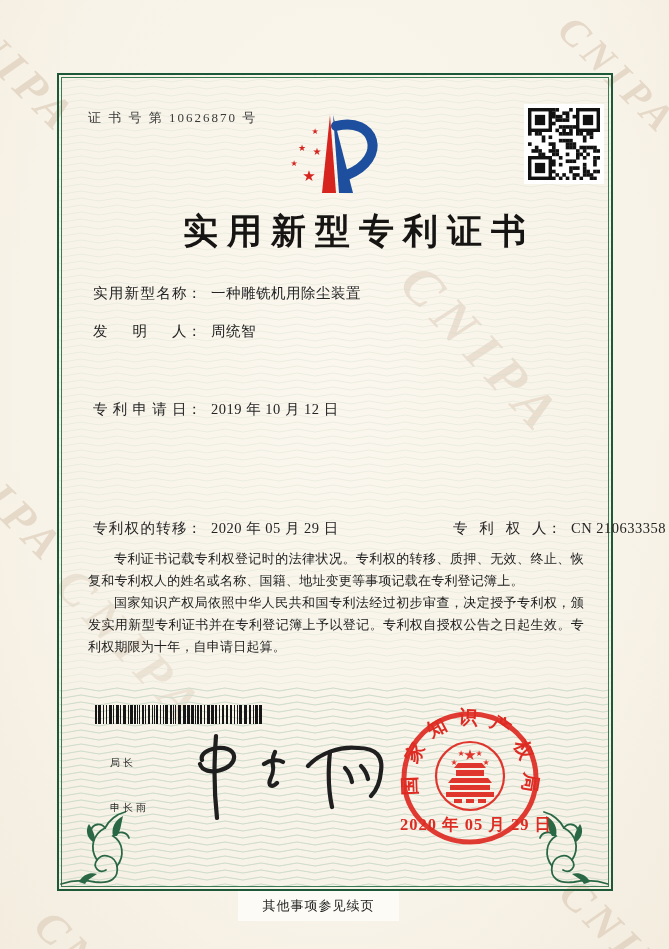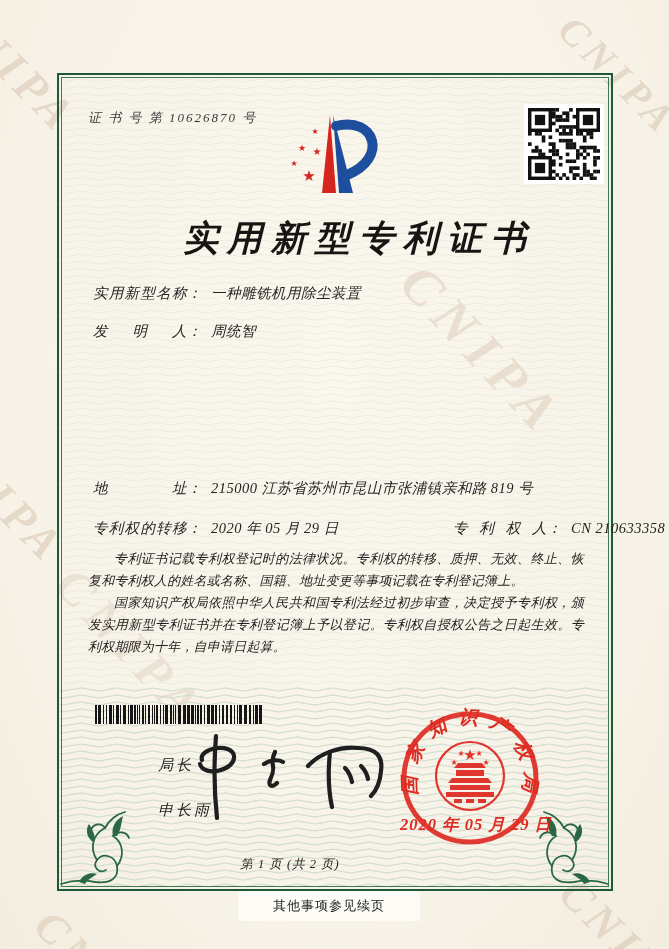--- a/index.html
+++ b/index.html
@@ -16,47 +16,47 @@
     transform-origin:left top;white-space:nowrap;pointer-events:none;
   }
   
   .wavy{position:absolute;inset:0;z-index:2;pointer-events:none;}
   
   .frame{position:absolute;left:57px;top:73px;width:552px;height:814px;
     border:2px solid #1d5839;z-index:3;}
   .frame-inner{position:absolute;inset:2px;border:1px solid #3a7a52;}
   .ornament{position:absolute;z-index:4;}
   
-  .content{position:absolute;inset:0;z-index:5;font-style:italic;}
+  .content{position:absolute;inset:0;z-index:5;}
   .cert-number{position:absolute;left:88px;top:109px;font-size:13px;letter-spacing:2px;color:#3a3a3a;}
   .logo{position:absolute;left:283px;top:110px;}
   .qrbox{position:absolute;left:524px;top:104px;width:80px;height:80px;background:#ffffff;}
   .qrbox svg{position:absolute;left:4px;top:4px;}
-  .title{position:absolute;left:57px;top:215px;width:604px;margin:0;text-align:center;
+  .title{position:absolute;left:57px;top:208px;width:604px;margin:0;text-align:center;
     font-size:35px;font-weight:600;letter-spacing:9px;color:#171513;}
   .field-row{position:absolute;left:93px;width:520px;font-size:14.5px;color:#242424;
     letter-spacing:.5px;white-space:nowrap;}
   .flabel{display:inline-block;width:94px;text-align:justify;text-align-last:justify;}
   .fcolon{display:inline-block;}
   .fvalue{margin-left:9px;}
   .gpair2{position:absolute;left:360px;top:0;}
   .paras{position:absolute;left:88px;top:548px;width:496px;font-size:13px;line-height:22px;
     color:#1d1d1d;text-align:justify;letter-spacing:.2px;}
   .paras p{margin:0;text-indent:2em;}
   .barcode{position:absolute;left:95px;top:705px;}
   .director-title,.director-name{position:absolute;left:110px;
     font-family:"Liberation Sans","DejaVu Sans",sans-serif;
-    font-size:15px;font-weight:500;letter-spacing:3px;color:#1c1c1c;margin-left:48px;}
+    font-size:10px;font-weight:500;letter-spacing:3px;color:#1c1c1c;}
   .director-title{top:756px;}
   .director-name{top:801px;}
   .signature{position:absolute;left:180px;top:726px;}
   .seal{position:absolute;left:388px;top:702px;z-index:6;mix-blend-mode:multiply;opacity:.95;overflow:visible;}
   .pagefooter{position:absolute;left:57px;top:856px;width:466px;text-align:center;
     font-size:12.5px;letter-spacing:1px;color:#222;}
-  .contnote{position:absolute;left:238px;top:891px;width:182px;height:30px;line-height:30px;
+  .contnote{position:absolute;left:238px;top:891px;width:161px;height:30px;line-height:30px;
     background:#fcfbf6;text-align:center;font-size:13px;letter-spacing:1px;color:#1e1e1e;z-index:5;}
 </style>
 </head>
 <body>
 
 <div class="page">
 
   <span class="wm" style="left:-30px;top:-12px;font-size:46px;transform:rotate(45deg);">CNIPA</span>
   <span class="wm" style="left:582px;top:6px;font-size:40px;transform:rotate(45deg);">CNIPA</span>
   <span class="wm" style="left:433px;top:252px;font-size:54px;letter-spacing:10px;transform:rotate(47deg);opacity:.45;">CNIPA</span>
@@ -256,22 +256,22 @@
     </div>
 
     <h1 class="title">实用新型专利证书</h1>
 
     <div class="field-row" style="top:322px">
       <span class="flabel">发明人</span><span class="fcolon">：</span><span class="fvalue">周统智</span>
     </div>
     <div class="field-row" style="top:284px">
       <span class="flabel">实用新型名称</span><span class="fcolon">：</span><span class="fvalue">一种雕铣机用除尘装置</span>
     </div>
-    <div class="field-row" style="top:479px">
-      <span class="flabel">地址</span><span class="fcolon">：</span><span class="fvalue">215000 江苏省苏州市昆山市张浦镇亲和路 819 号</span>
+    <div class="field-row" style="top:400px">
+      <span class="flabel">专利申请日</span><span class="fcolon">：</span><span class="fvalue">2019 年 10 月 12 日</span>
     </div>
     <div class="field-row" style="top:519px">
       <span class="flabel">专利权的转移</span><span class="fcolon">：</span><span class="fvalue">2020 年 05 月 29 日</span>
       <span class="gpair2">
         <span class="flabel">专利权人</span><span class="fcolon">：</span><span class="fvalue">CN 210633358 U</span>
       </span>
     </div>
 
     <div class="paras">
       <p>专利证书记载专利权登记时的法律状况。专利权的转移、质押、无效、终止、恢复和专利权人的姓名或名称、国籍、地址变更等事项记载在专利登记簿上。</p>
@@ -369,17 +369,16 @@
         <path d="M60 81 L104 81 L100 76 L64 76 Z"></path>
         <rect x="62" y="83" width="40" height="5"></rect>
         <rect x="58" y="90" width="48" height="5"></rect>
         <rect x="66" y="97" width="8" height="4"></rect>
         <rect x="78" y="97" width="8" height="4"></rect>
         <rect x="90" y="97" width="8" height="4"></rect>
       </g>
       <text x="88" y="128" text-anchor="middle" font-size="16.5" font-weight="bold" fill="#dd2018" letter-spacing="1" font-family="'Liberation Serif',serif">2020 年 05 月 29 日</text>
     </svg>
 
-    <div class="pagefooter">第 1 页 (共 2 页)</div>
   </div>
 
   <div class="contnote">其他事项参见续页</div>
 </div>
 
 </body></html>

